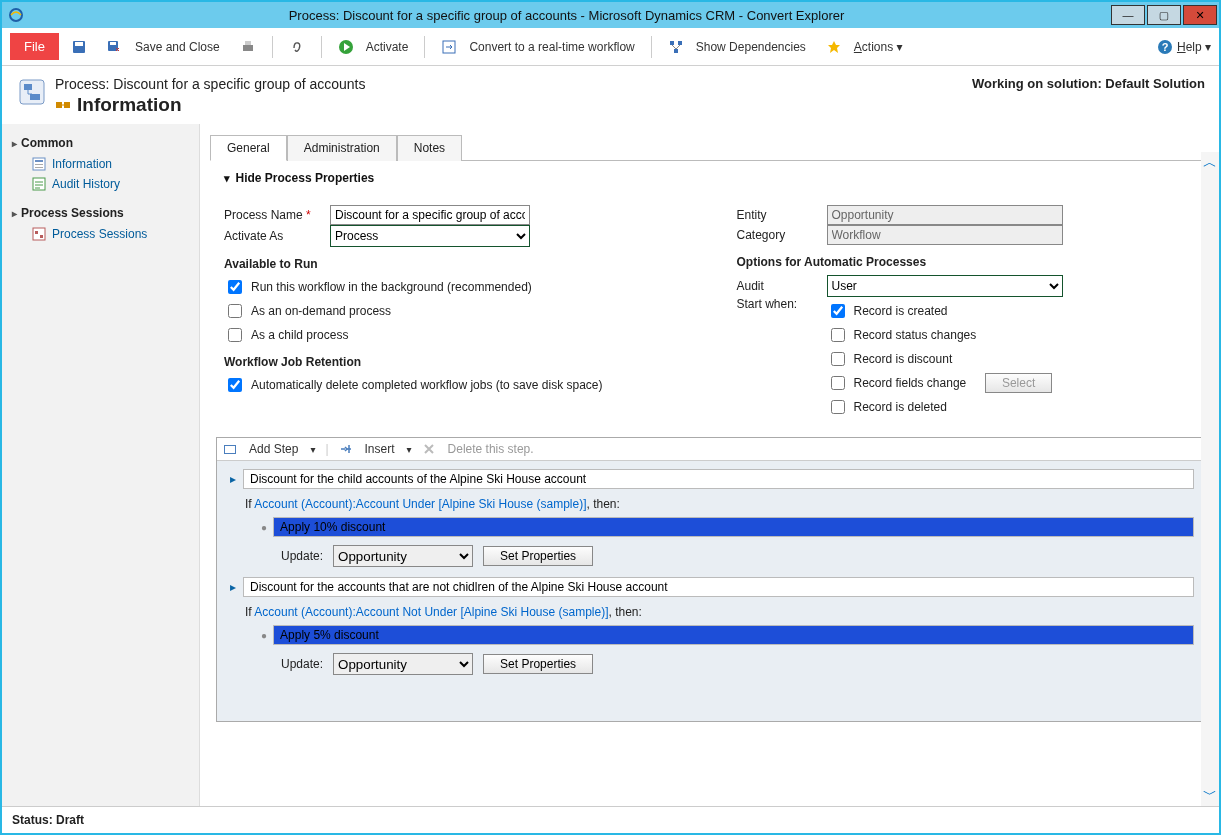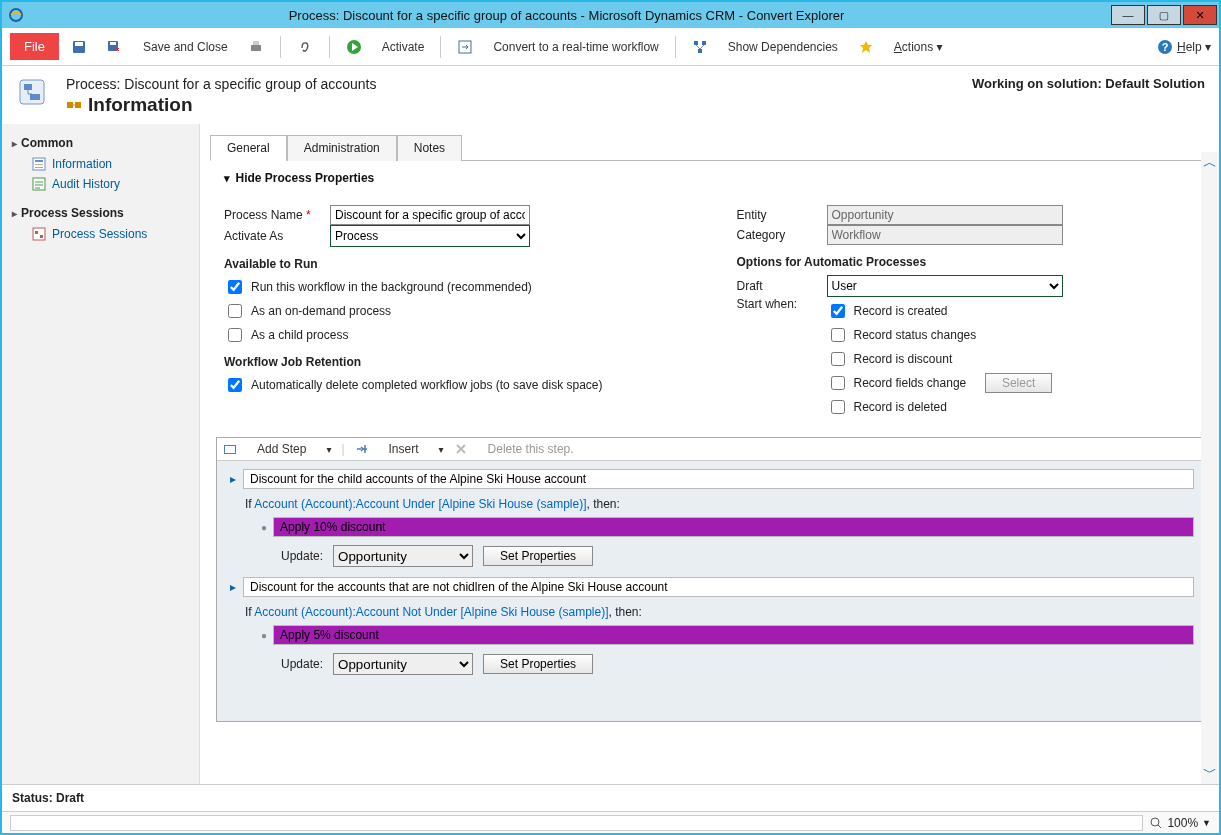--- a/index.html
+++ b/index.html
@@ -6,26 +6,26 @@
   body { margin:0; padding:0; font-family: "Segoe UI", Tahoma, sans-serif; font-size:12px; color:#222; background:#fff; }
   .window { width:1221px; height:835px; border:2px solid #29b8e5; background:#fff; display:flex; flex-direction:column; position:relative;}
   .titlebar { height:26px; background:#6ccbed; display:flex; align-items:center; justify-content:space-between; padding:0 2px 0 6px;}
   .titlebar .wintitle { flex:1; text-align:center; color:#111; font-size:13px; }
   .winbtns { display:flex; }
   .winbtn { width:34px; height:20px; border:1px solid #333; margin-left:2px; display:flex; align-items:center; justify-content:center; font-size:11px; }
   .winbtn.close { background:#d44a3a; color:#000; }
   .winbtn.min, .winbtn.max { background:#c5d8e2; }
   .toolbar { height:38px; border-bottom:1px solid #d0d0d0; display:flex; align-items:center; padding:0 8px; gap:4px;}
   .filebtn { background:#ef4444; color:#fff; padding:6px 14px; font-size:13px; cursor:pointer;}
-  .tbtn { display:flex; align-items:center; gap:20px; padding:4px 8px; color:#333; cursor:pointer;}
+  .tbtn { display:flex; align-items:center; gap:12px; padding:4px 8px; color:#333; cursor:pointer;}
   .tbtn .ico { width:16px; height:16px; display:inline-flex; align-items:center; justify-content:center;}
   .sep { width:1px; height:22px; background:#ccc; margin:0 4px;}
   .help { margin-left:auto; display:flex; align-items:center; gap:4px; color:#333;}
   .header { padding:10px 14px 8px 14px; display:flex; align-items:flex-start; justify-content:space-between;}
-  .header .left { display:flex; gap:18px; align-items:flex-start;}
+  .header .left { display:flex; gap:7px; align-items:flex-start;}
   .hicon { width:32px; height:32px; }
   .htitle1 { font-size:14px; color:#222;}
   .htitle2 { font-size:19px; font-weight:600; color:#222; display:flex; align-items:center; gap:6px; margin-top:2px;}
   .sol { color:#222; font-weight:600; font-size:13px;}
   .body { flex:1; display:flex; min-height:0;}
   .sidebar { width:198px; background:#f2f2f2; border-right:1px solid #ddd; padding:8px 10px;}
   .navhead { font-weight:600; color:#222; margin:4px 0 4px 0; display:flex; align-items:center; gap:4px;}
   .navhead::before { content:"◂"; transform:scaleX(-1); font-size:10px; color:#555; display:inline-block;}
   .navitem { display:flex; align-items:center; gap:6px; padding:3px 0 3px 20px; color:#005b9a; cursor:pointer;}
   .navitem .nico { width:14px; height:14px; }
@@ -57,21 +57,21 @@
   .wftool .disabled { color:#999;}
   .wfbody { padding:8px 10px 20px 10px; min-height:260px;}
   .stage { margin-bottom:4px;}
   .stageline { display:flex; align-items:center; gap:4px;}
   .stageline input[type=text]{ flex:1; border:1px solid #bbb; background:#fff; height:20px; padding:0 6px; font-size:12px;}
   .tri { color:#0a64a4; font-size:12px; width:12px; text-align:center;}
   .ifline { margin:8px 0 6px 18px;}
   .ifline a { color:#0066cc; text-decoration:none;}
   .stepline { margin-left:34px; display:flex; align-items:center; gap:6px;}
   .dot { color:#888; font-size:10px;}
-  .stepline input[type=text]{ flex:1; border:1px solid #bbb; height:20px; padding:0 6px; font-size:12px; background:#a21caf;}
+  .stepline input[type=text]{ flex:1; border:1px solid #bbb; height:20px; padding:0 6px; font-size:12px; background:#1d4ed8;}
   .updline { margin:8px 0 10px 54px; display:flex; align-items:center; gap:10px;}
   .updline select { width:140px; height:22px; border:1px solid #888;}
   .status { border-top:1px solid #ccc; padding:6px 10px; font-weight:600;}
   .zoombar { height:22px; border-top:1px solid #ccc; display:flex; align-items:center; justify-content:flex-end; gap:6px; padding:0 8px; background:#f9f9f9;}
   .zoombar input { flex:1; height:4px;}
   .zoom { display:flex; align-items:center; gap:4px;}
   svg { display:block;}
 </style>
 </head>
 <body>
@@ -294,21 +294,21 @@
             <div class="frow">
               <div class="flab" style="width:80px">Entity</div>
               <input type="text" class="fin ro" readonly="" style="width: 236px;" value="Opportunity">
             </div>
             <div class="frow">
               <div class="flab" style="width:80px">Category</div>
               <input type="text" class="fin ro" readonly="" style="width: 236px;" value="Workflow">
             </div>
             <div class="subhead">Options for Automatic Processes</div>
             <div class="frow">
-              <div class="flab" style="width:80px">Draft</div>
+              <div class="flab" style="width:80px">Audit</div>
               <select class="fin wide"><option>User</option></select>
             </div>
             <div class="frow" style="align-items:flex-start">
               <div class="flab" style="width:80px">Start when:</div>
               <div style="flex:1">
                 <div class="chk">
                     <input type="checkbox" checked="" style="">
                     <span>Record is created</span>
                   </div>
                 <div class="chk">
@@ -401,26 +401,13 @@
               <button class="btn">Set Properties</button>
             </div>
           </div>
         </div>
       </div>
 
     </div>
   </div>
 
   <div class="status">Status: Draft</div>
-  <div class="zoombar">
-    <input type="text" readonly="" style="border: 1px solid rgb(204, 204, 204); background: rgb(255, 255, 255); height: 16px;">
-    <div class="zoom">
-      <span>
-          <svg width="14" height="14">
-            <circle cx="6" cy="6" r="4" fill="none" stroke="#555"></circle>
-            <path d="M9 9 l3 3" stroke="#555"></path>
-          </svg>
-        </span>
-      <span>100%</span>
-      <span style="font-size:9px">▼</span>
-    </div>
-  </div>
 </div>
 
 </body></html>

